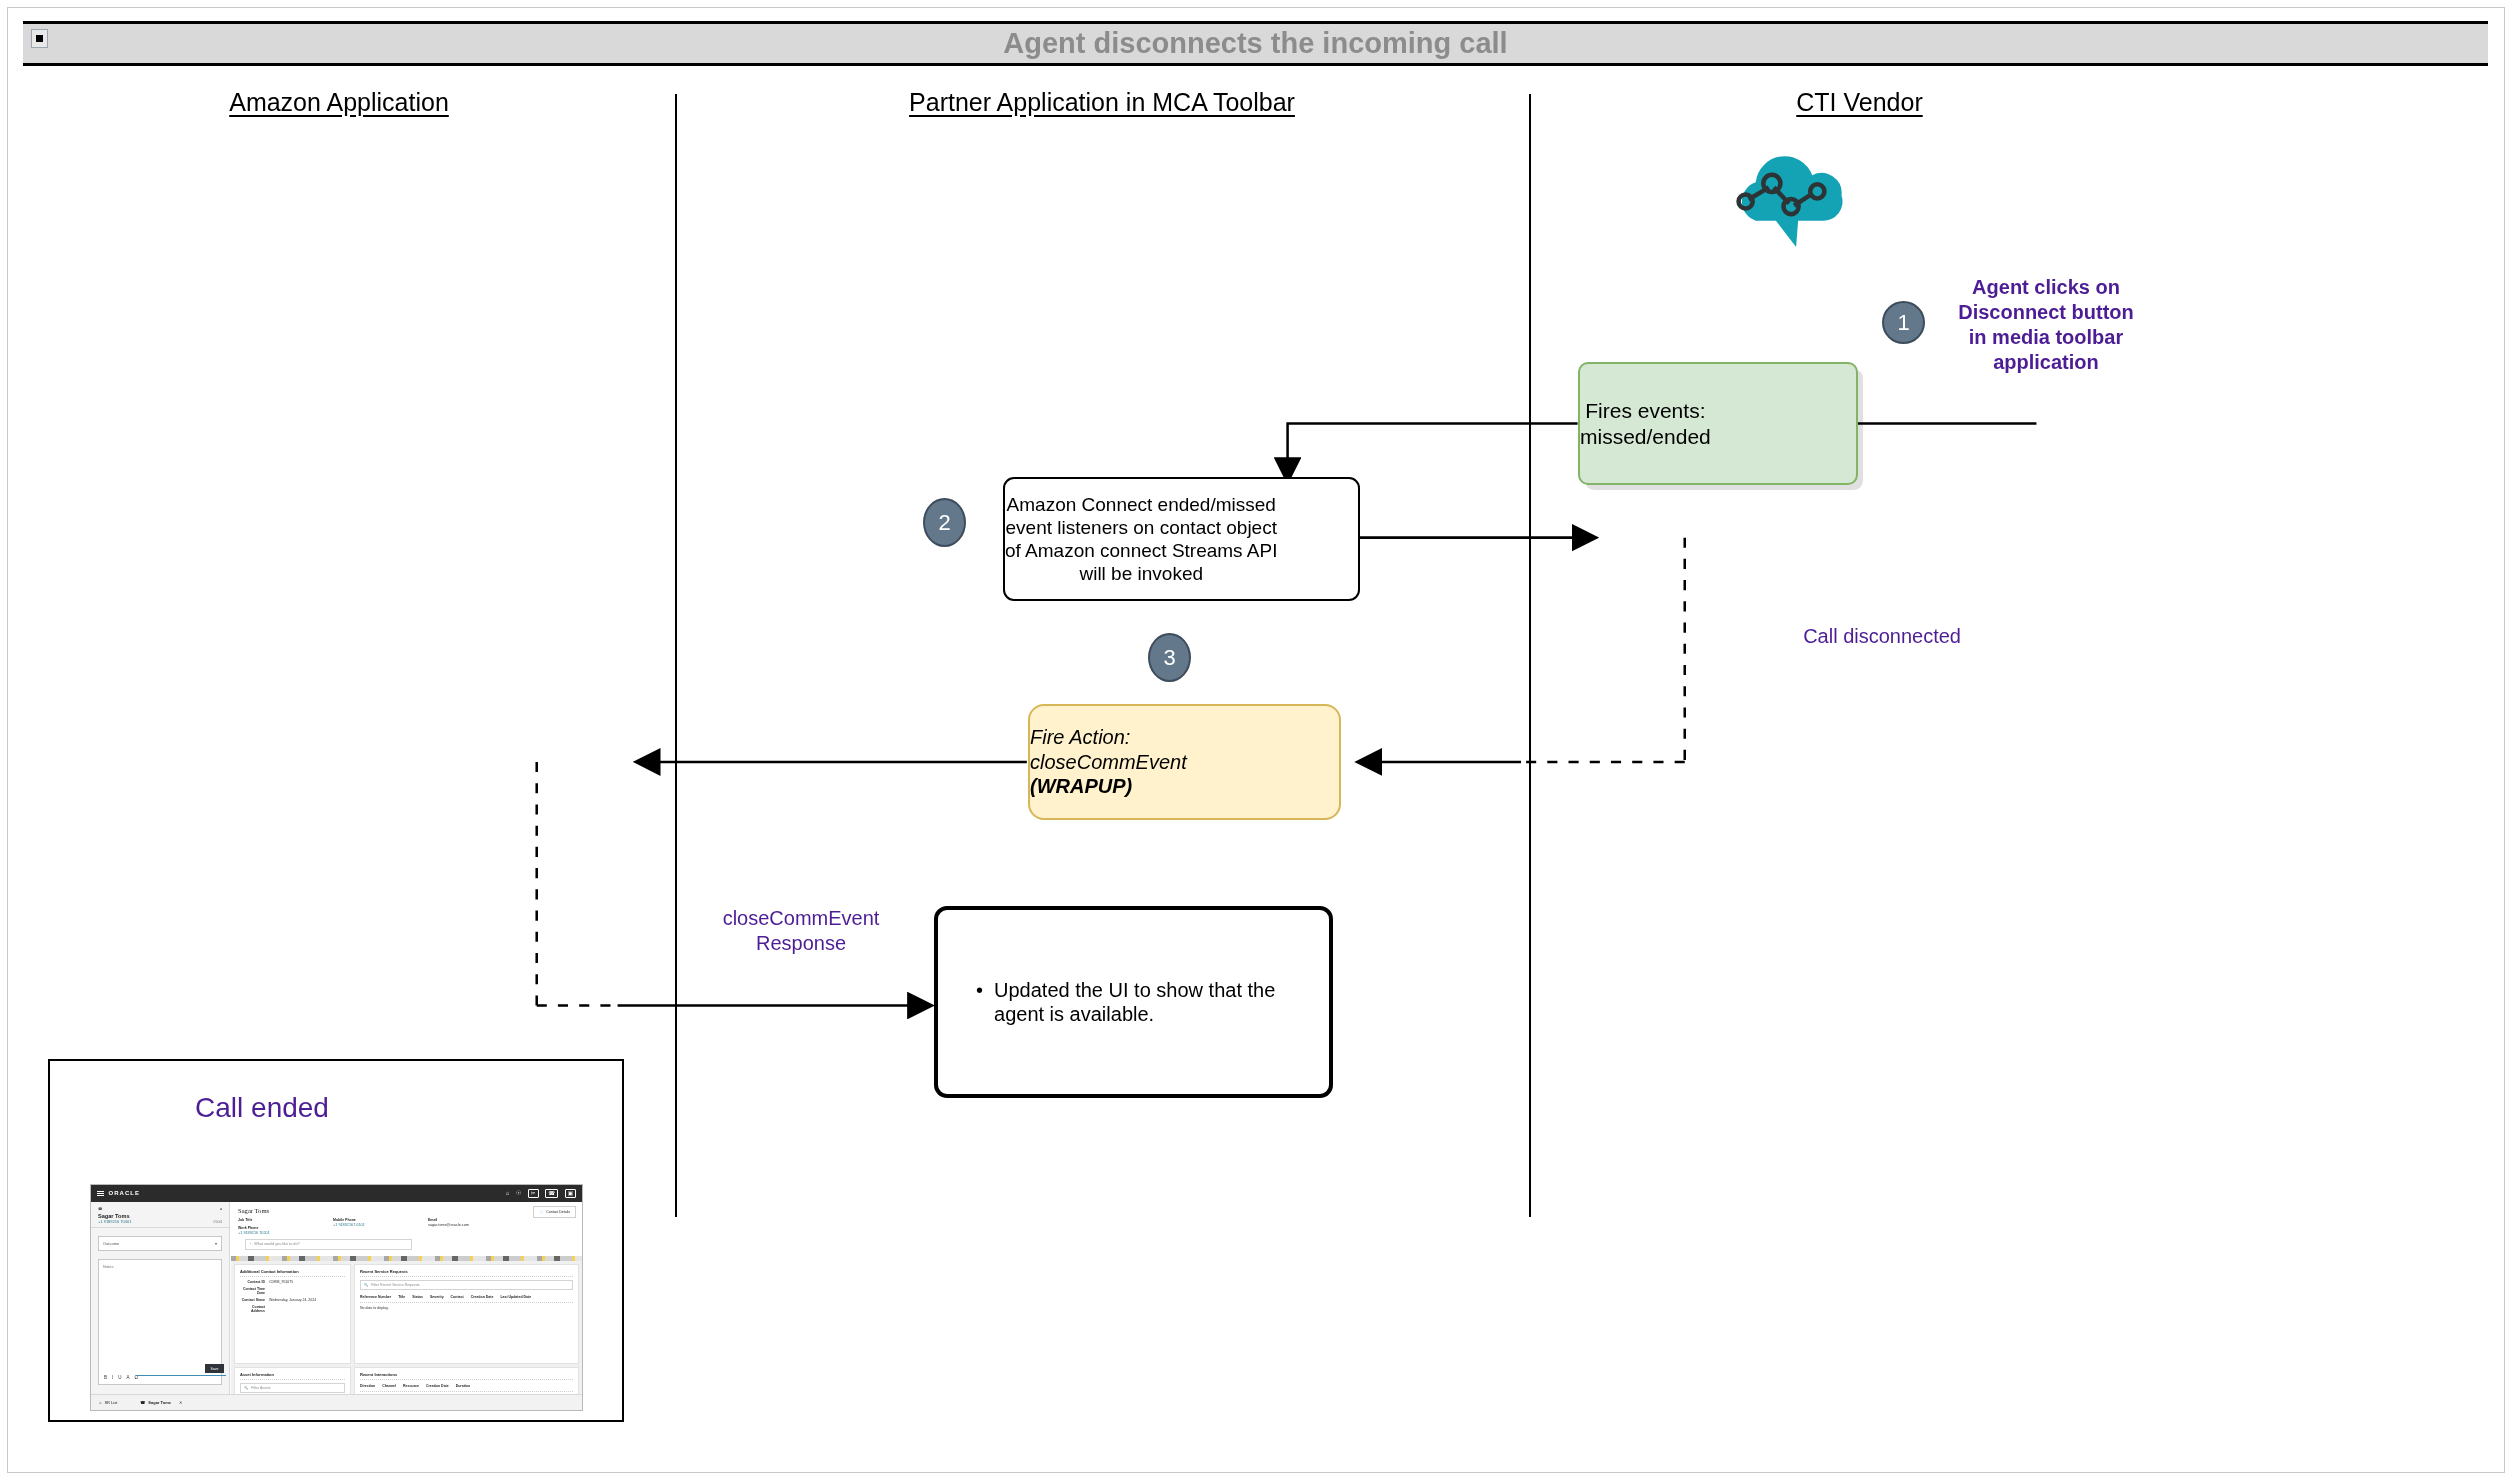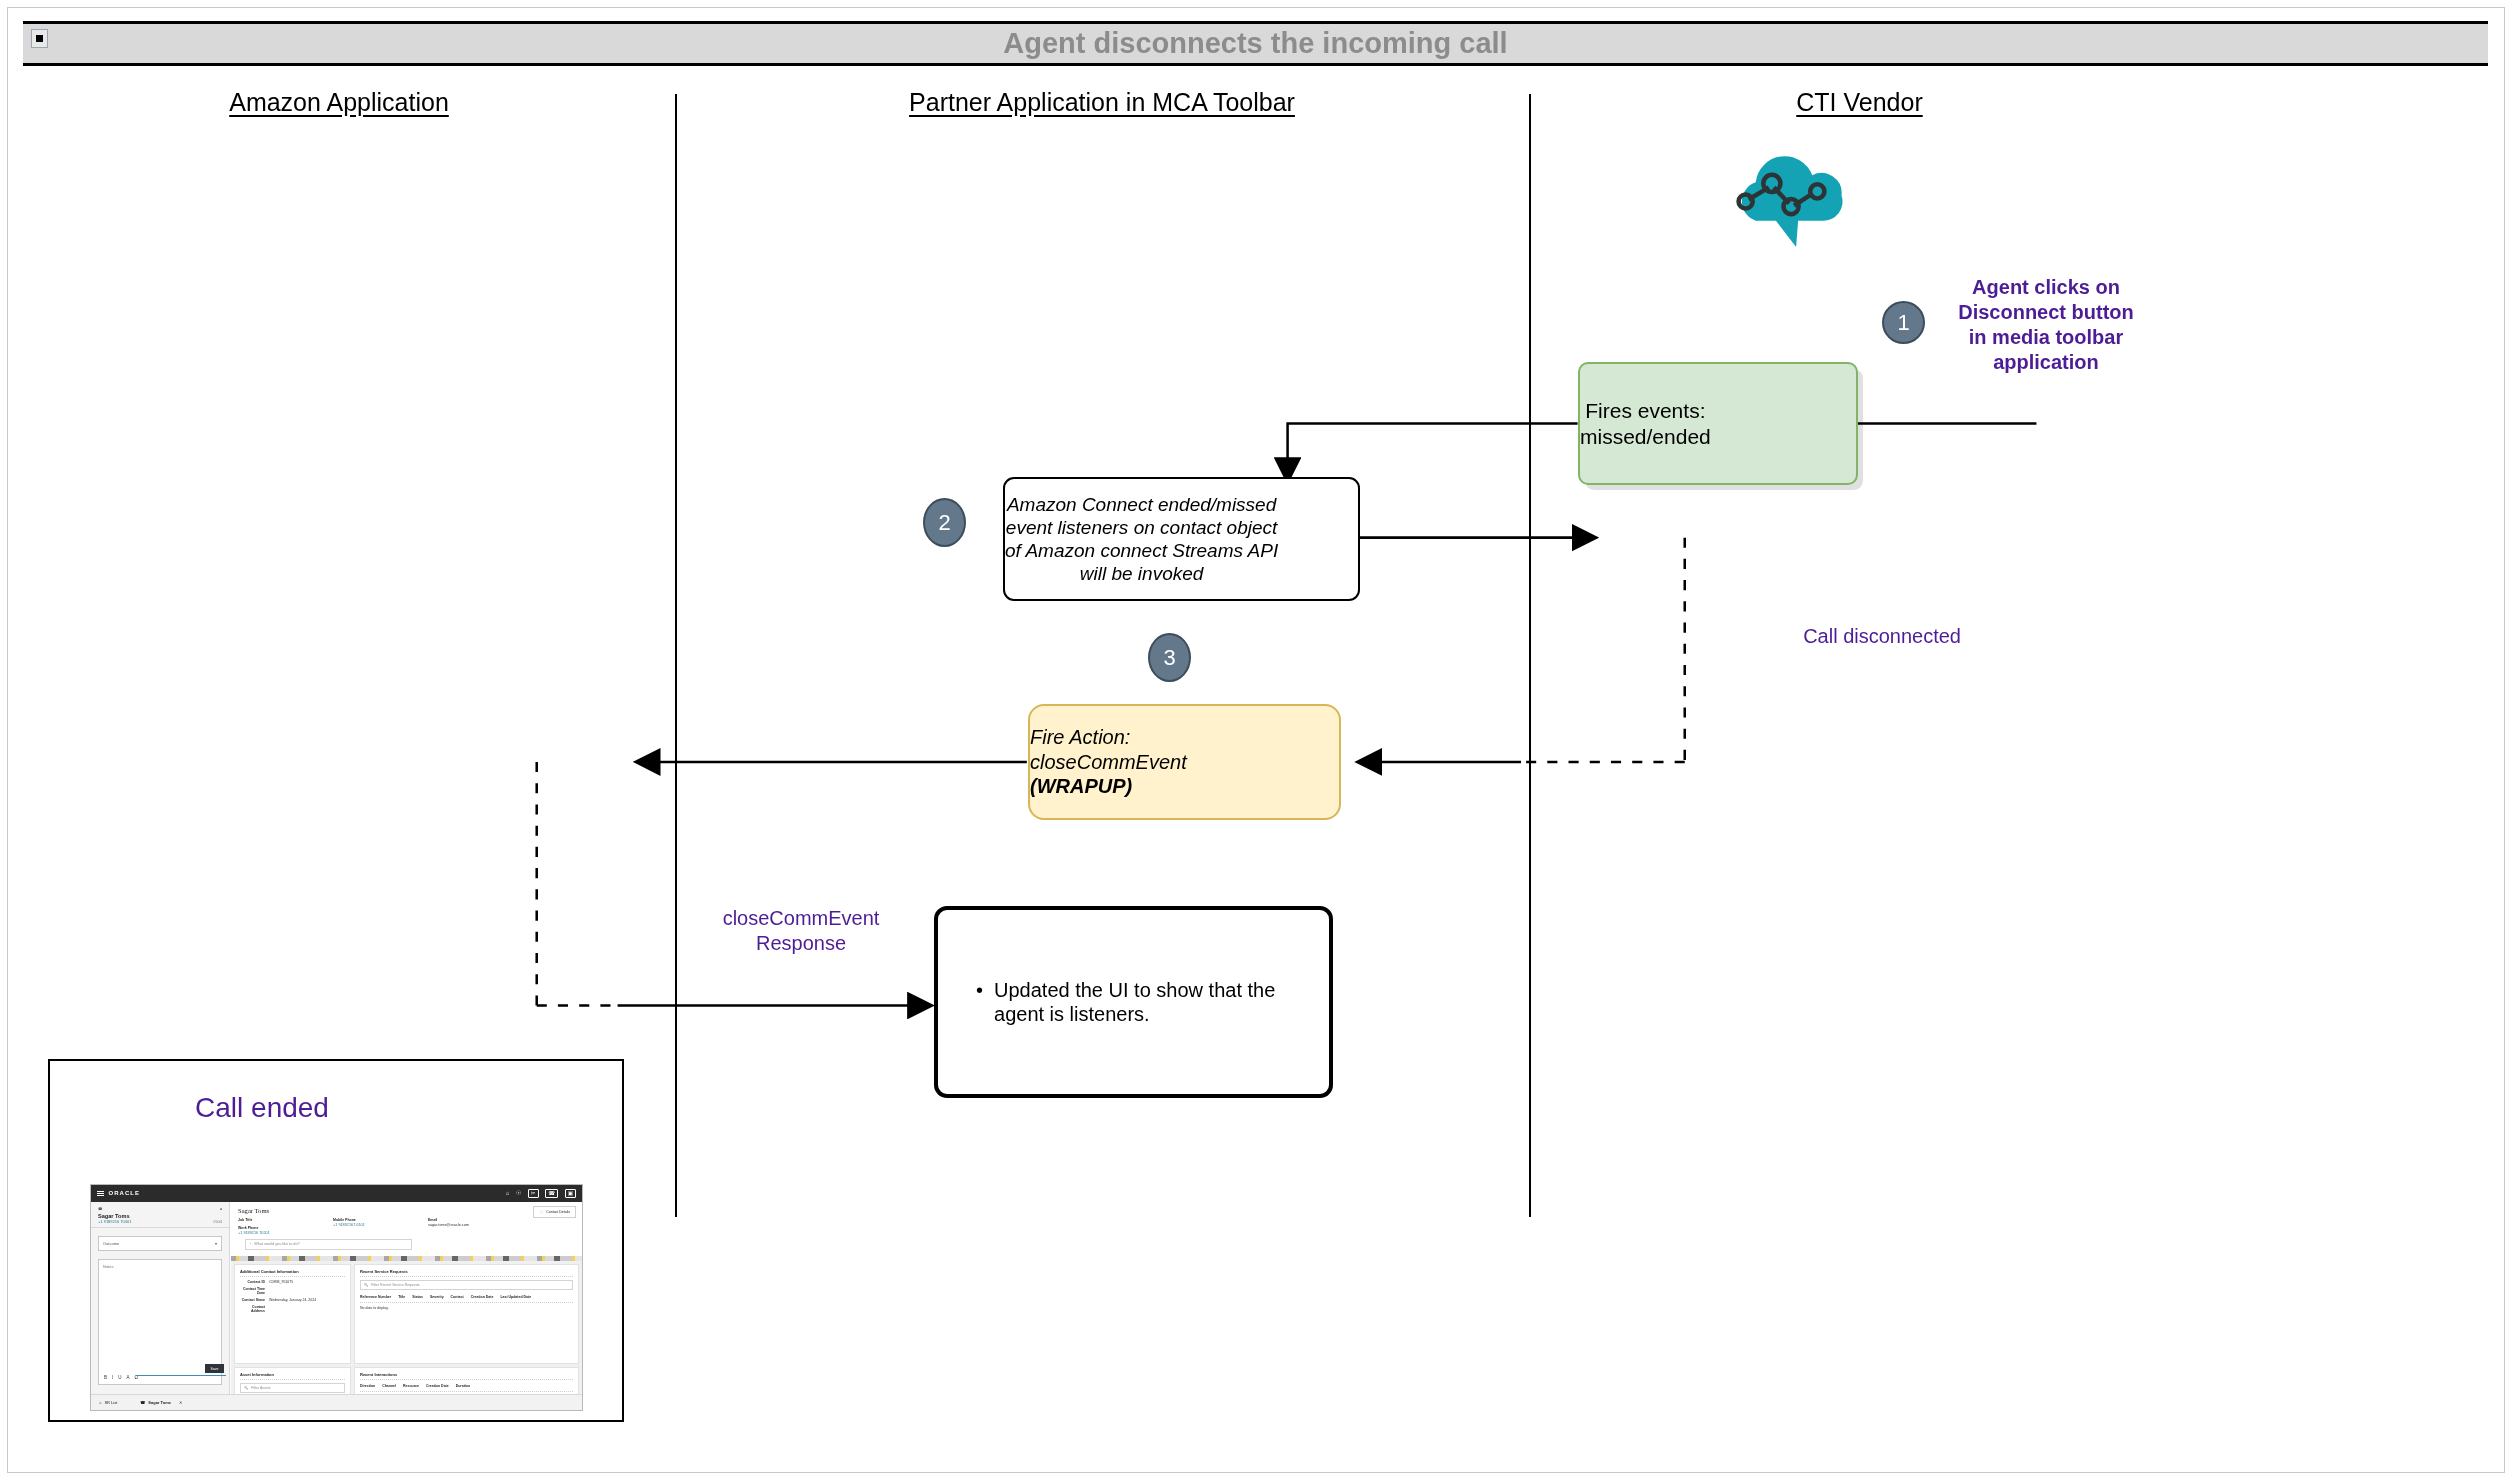--- a/index.html
+++ b/index.html
@@ -360,41 +360,41 @@
 Disconnect button
 in media toolbar
 application</div>
 
   <div class="box box-green" style="left:1578px; top:362px; width:280px; height:123px; font-size:21px;">
     <span class="box-line" style="white-space:pre-line;">Fires events:
 missed/ended</span>
   </div>
 
   <div class="box box-white" style="left:1003px; top:477px; width:357px; height:124px; font-size:19px;">
-    <span class="box-line" style="white-space:pre-line;font-style:italic;">Amazon Connect ended/missed
+    <span class="box-line" style="white-space:pre-line;">Amazon Connect ended/missed
 event listeners on contact object
 of Amazon connect Streams API
 will be invoked</span>
   </div>
 
   <div class="label" style="left:1698px; top:624px; width:263px; font-size:20px; text-align:right;">Call disconnected</div>
 
   <div class="box box-yellow" style="left:1028px; top:704px; width:313px; height:116px; font-size:20px;">
     <span class="box-line">Fire Action:</span>
     <span class="box-line">closeCommEvent</span>
     <span class="box-line" style="font-weight:bold;">(WRAPUP)</span>
   </div>
 
   <div class="label" style="left:672px; top:906px; width:258px; font-size:20px;">closeCommEvent
 Response</div>
 
   <div class="box box-white-thick" style="left:934px; top:906px; width:399px; height:192px; font-size:20px; align-items:flex-start; padding-left:38px; padding-right:18px;">
     <div style="display:flex; text-align:left; gap:11px;">
       <span style="font-size:20px; line-height:1.25;">•</span>
-      <span class="box-line" style="text-align:left;">Updated the UI to show that the agent is listeners.</span>
+      <span class="box-line" style="text-align:left;">Updated the UI to show that the agent is available.</span>
     </div>
   </div>
 
   <div class="shot-card">
 
     <div class="label" style="left:106px; top:29px; width:212px; font-size:28px;">Call ended</div>
 
     <div class="shot-inner">
 
       <div class="shot-topbar">

